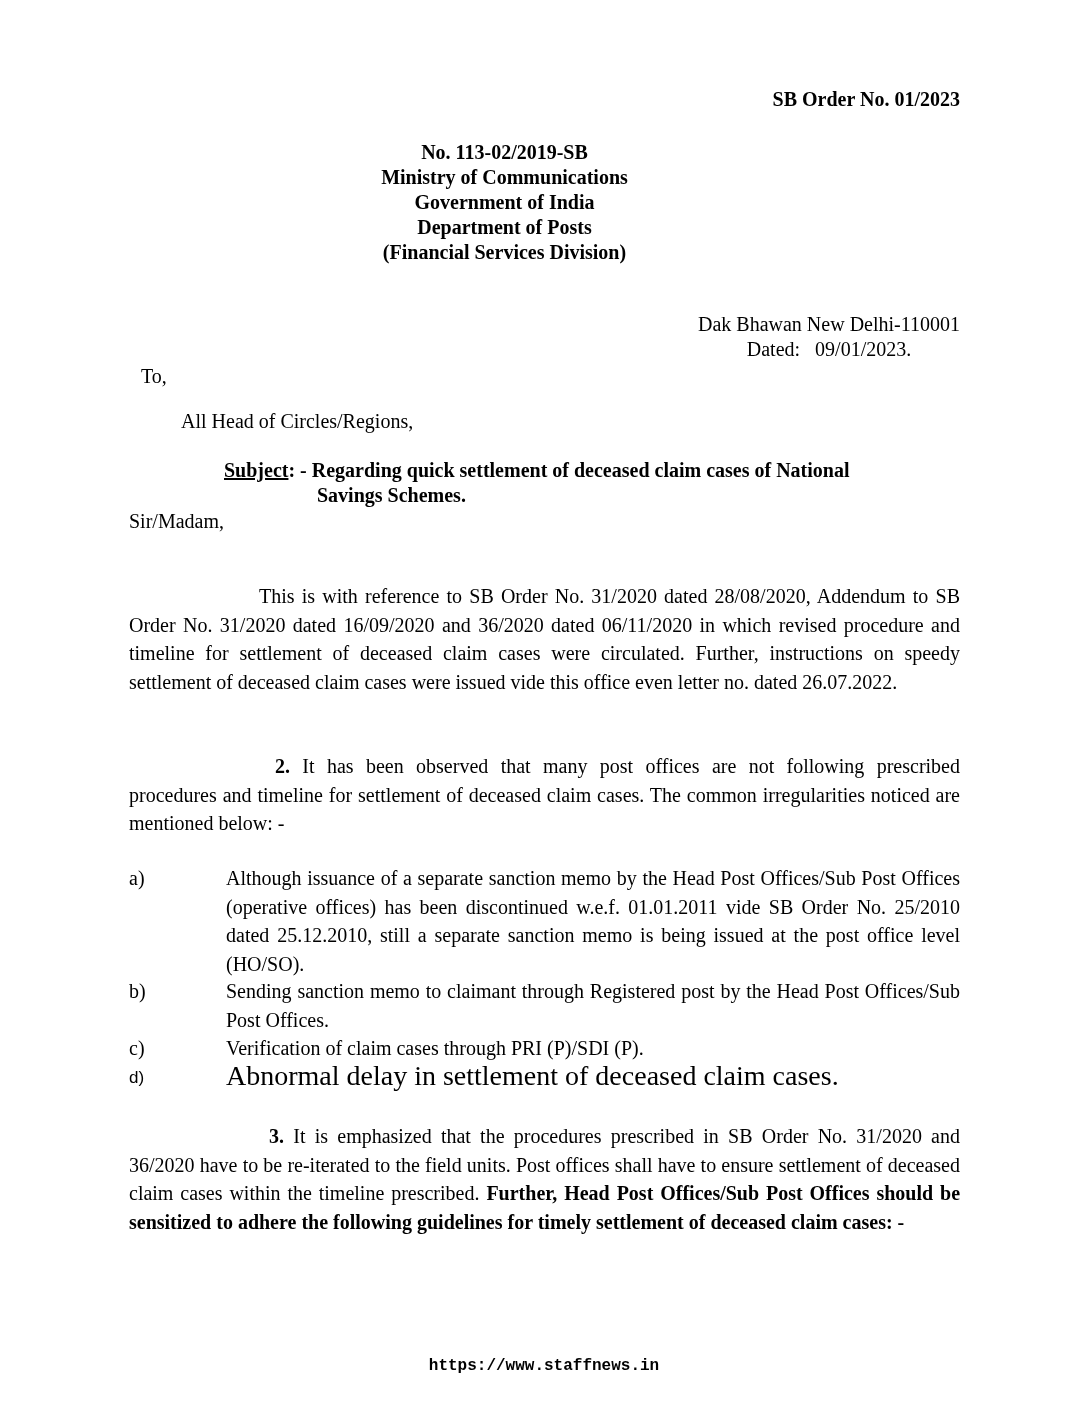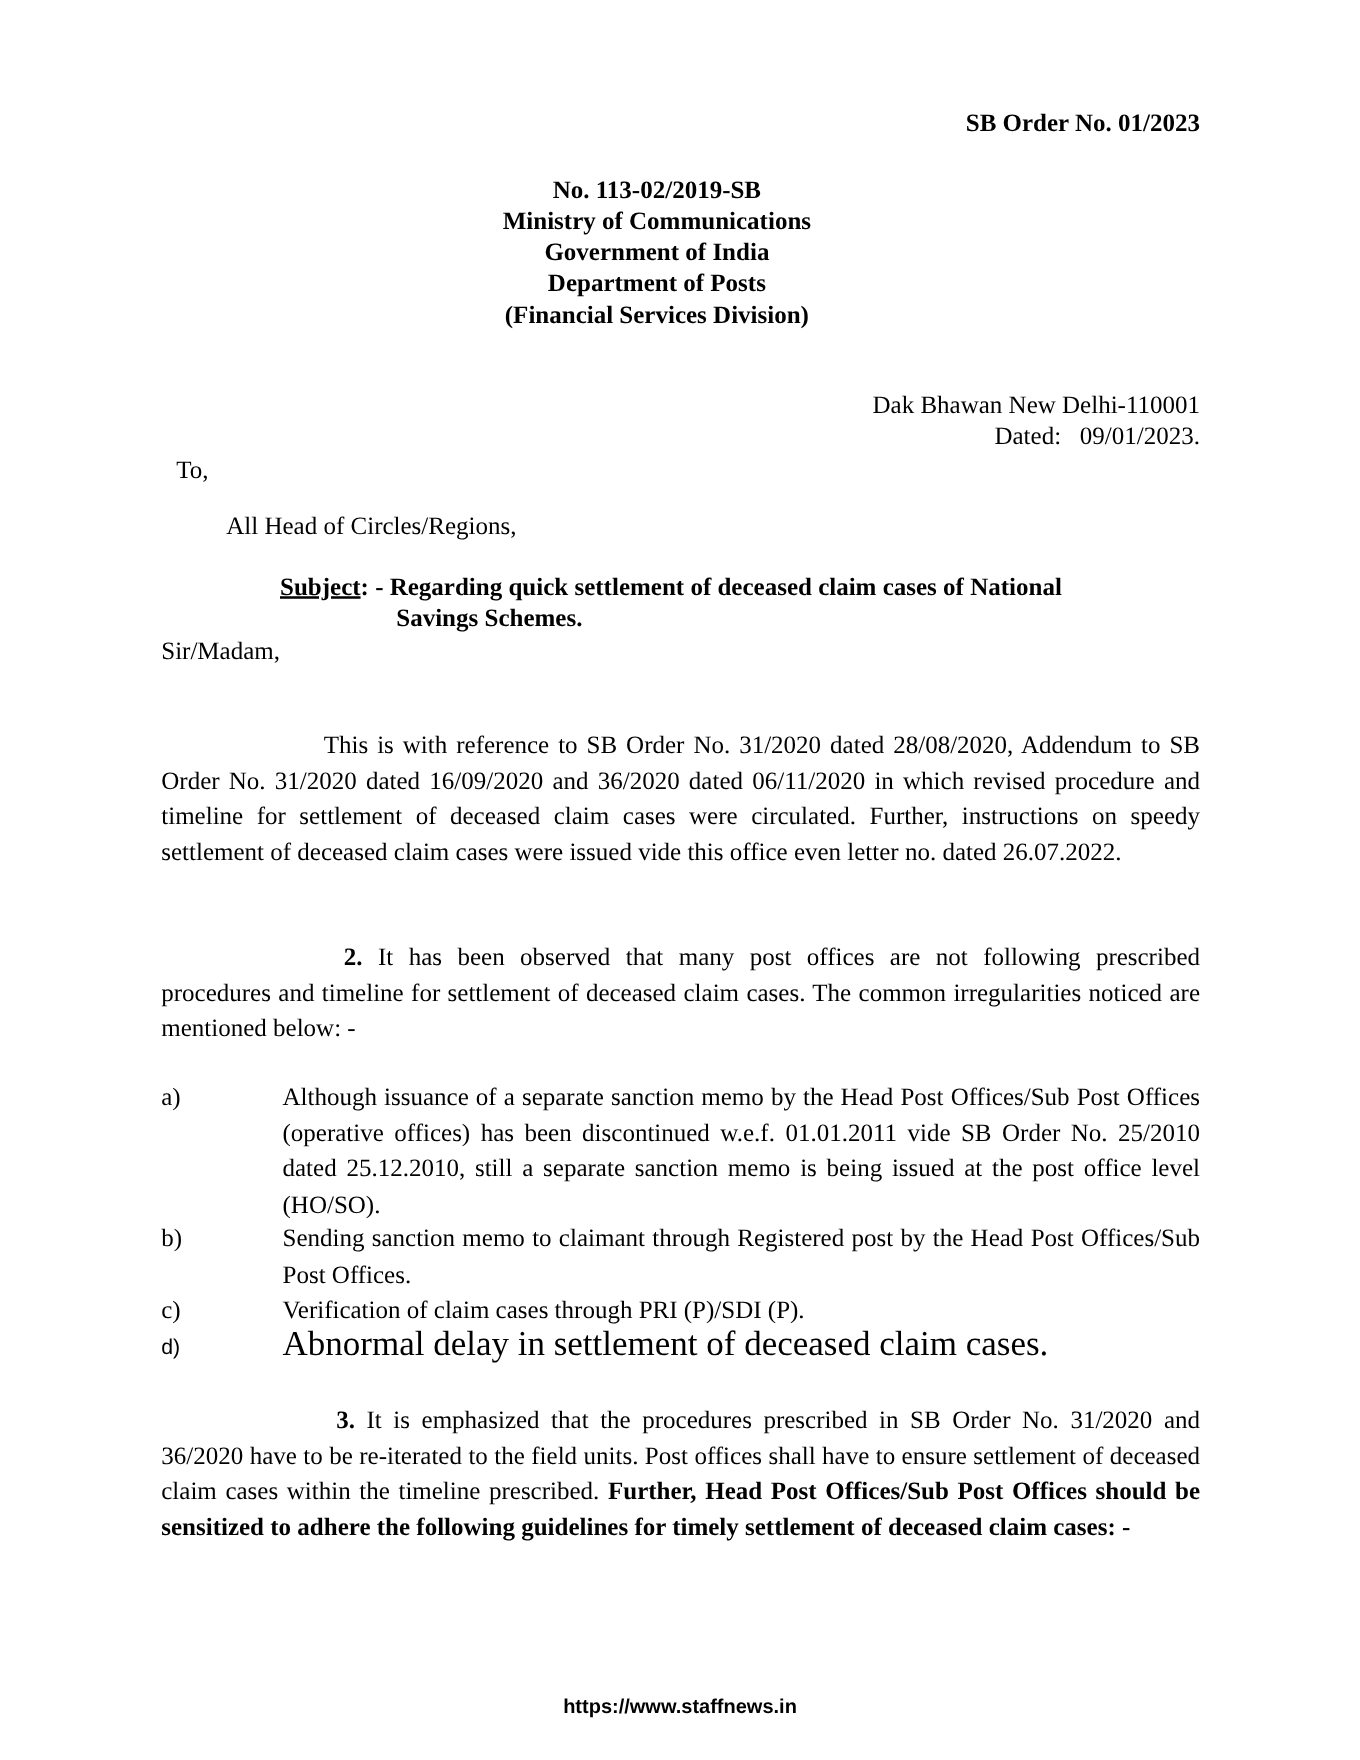--- a/index.html
+++ b/index.html
@@ -3,23 +3,23 @@
 <meta charset="utf-8">
 <style>
   html, body { margin: 0; padding: 0; background: #ffffff; }
   body {
     width: 1088px; height: 1408px; position: relative; overflow: hidden;
     font-family: "Liberation Serif", serif; color: #000; font-size: 20px;
   }
   .abs { position: absolute; }
   .bold { font-weight: bold; }
   .order-no { right: 128px; top: 88px; font-size: 20px; font-weight: bold; }
-  .header-block { left: 0; width: 1009px; top: 140px; text-align: center; font-weight: bold; line-height: 25px; font-size: 20px; padding-left: 21px; }
+  .header-block { left: 0; width: 1009px; top: 140px; text-align: center; font-weight: bold; line-height: 25px; font-size: 20px; }
   .header-block div { transform: translateX(0px); }
-  .address { right: 128px; top: 312px; text-align: right; line-height: 25px; }
+  .address { right: 128px; top: 312px; text-align: center; line-height: 25px; }
   .to { left: 131px; top: 365px; margin-left: 10px; }
   .recipient { left: 181px; top: 410px; }
   .subject { left: 224px; top: 458px; line-height: 25px; font-weight: bold; width: 700px; }
   .subject .label { text-decoration: underline; }
   .subject .cont { padding-left: 93px; display: block; }
   .salutation { left: 129px; top: 510px; }
   .para { left: 129px; width: 831px; text-align: justify; line-height: 28.5px; }
   .para .indent { display: inline-block; }
   .p1 { top: 582px; }
   .p1 .indent { width: 130px; }
@@ -29,21 +29,21 @@
   .p3 .indent { width: 140px; }
   .list-item { left: 129px; width: 831px; line-height: 28.5px; }
   .list-item .marker { position: absolute; left: 0; top: 0; }
   .list-item .body { margin-left: 97px; text-align: justify; }
   .li-a { top: 864px; }
   .li-b { top: 977px; }
   .li-c { top: 1034px; }
   .li-d { top: 1062px; }
   .li-d .marker { font-family: "Liberation Sans", sans-serif; font-size: 17px; top: 2px; }
   .li-d .body { font-size: 28px; }
-  .footer { left: 0; width: 1088px; top: 1357px; text-align: center; font-family: Liberation Sans, sans-serif; font-size: 16px; font-weight: bold; }
+  .footer { left: 0; width: 1088px; top: 1357px; text-align: center; font-family: Liberation Mono, monospace; font-size: 16px; font-weight: bold; }
 </style>
 </head>
 <body>
 
 <div class="abs order-no">SB Order No. 01/2023</div>
 
 <div class="abs header-block">
   <div>No. 113-02/2019-SB</div>
   <div>Ministry of Communications</div>
   <div>Government of India</div>

